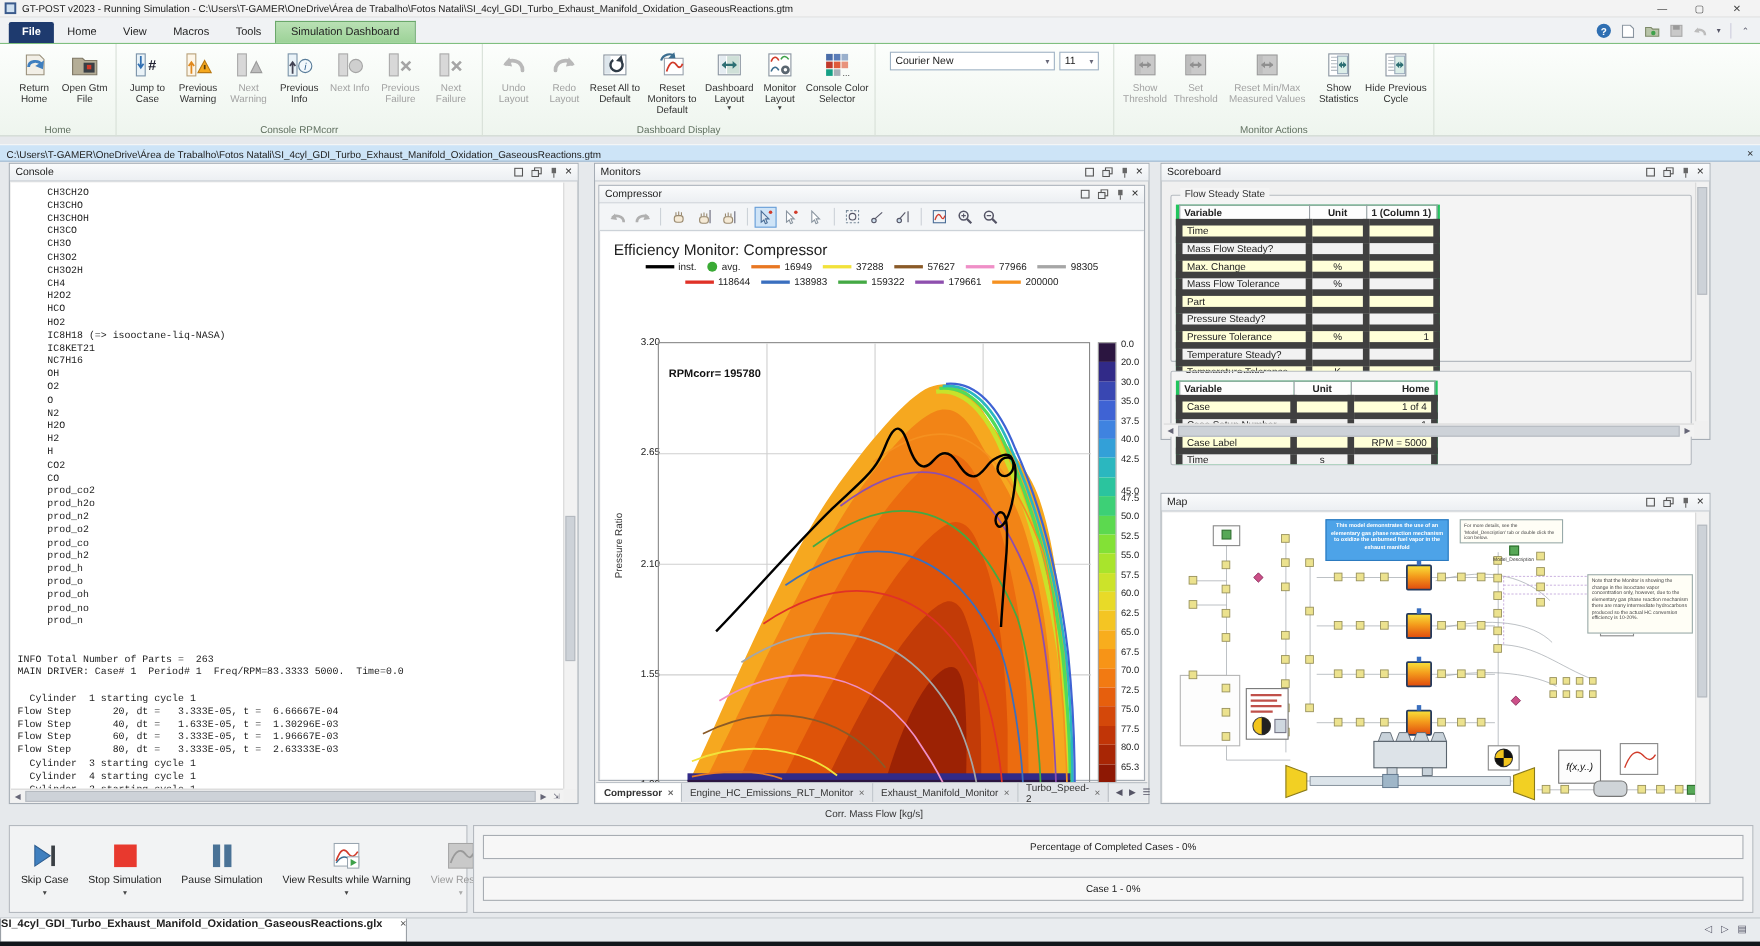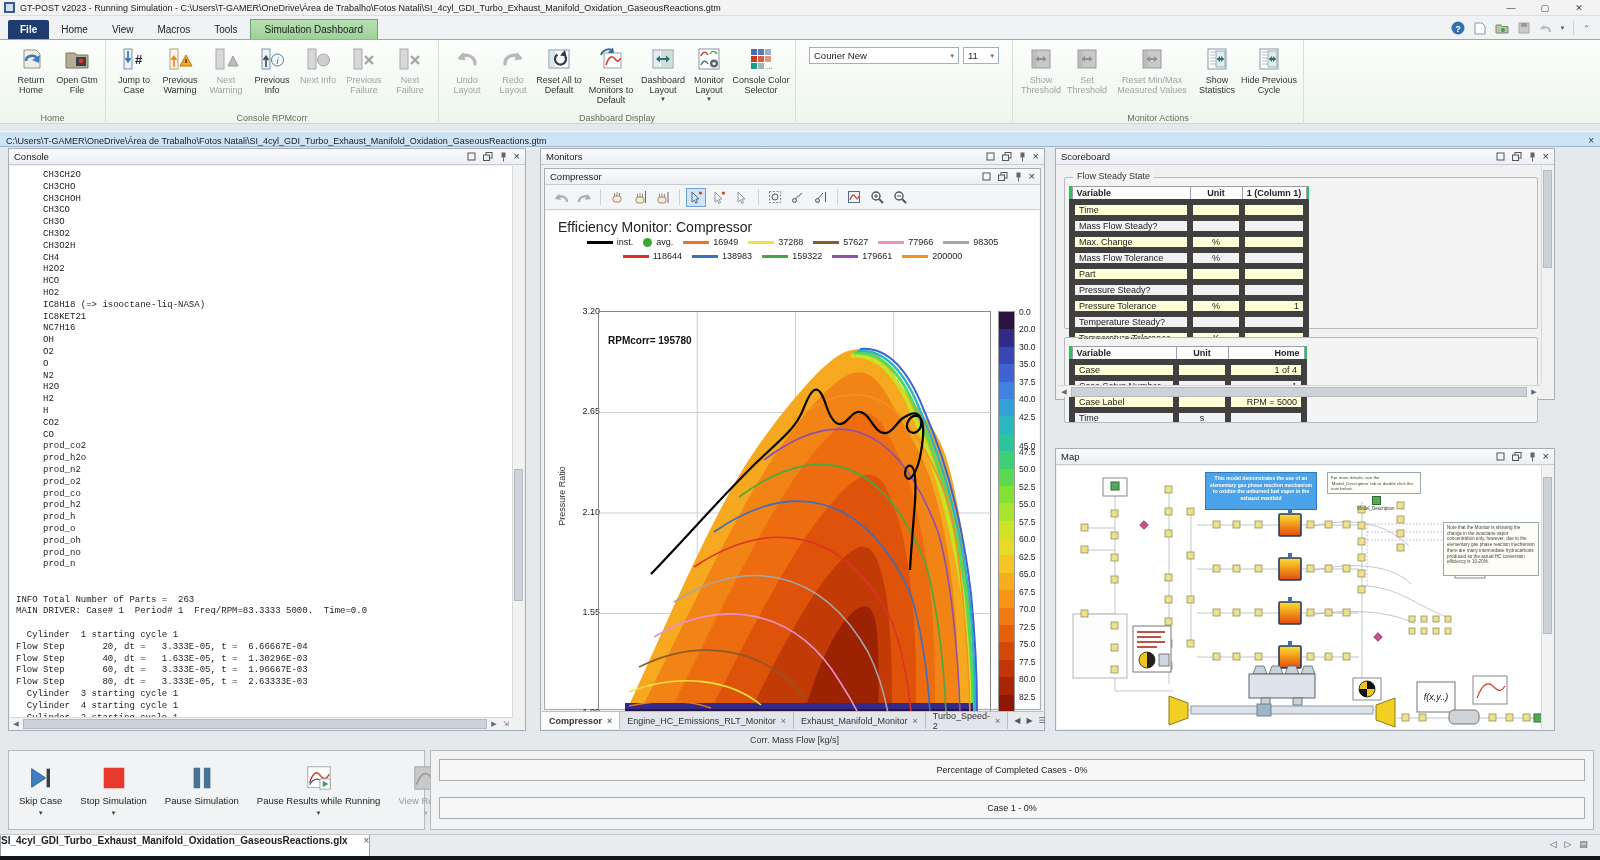--- a/index.html
+++ b/index.html
@@ -787,21 +787,21 @@
           <div class="cbl" style="top: 205.739px;">57.5</div>
           <div class="cbl" style="top: 223.217px;">60.0</div>
           <div class="cbl" style="top: 240.696px;">62.5</div>
           <div class="cbl" style="top: 258.174px;">65.0</div>
           <div class="cbl" style="top: 275.652px;">67.5</div>
           <div class="cbl" style="top: 293.13px;">70.0</div>
           <div class="cbl" style="top: 310.609px;">72.5</div>
           <div class="cbl" style="top: 328.087px;">75.0</div>
           <div class="cbl" style="top: 345.565px;">77.5</div>
           <div class="cbl" style="top: 363.043px;">80.0</div>
-          <div class="cbl" style="top: 380.522px;">82.5</div>
+          <div class="cbl" style="top: 380.522px;">65.3</div>
           <div class="cbl" style="top: 398px;">100.0</div>
         </div>
 
       <div class="xtick" style="left:32px">0.00</div>
       <div class="xtick" style="left:130px">0.05</div>
       <div class="xtick" style="left:228px">0.10</div>
       <div class="xtick" style="left:327px">0.15</div>
       <div class="xtick" style="left:425px">0.20</div>
       <div id="xlabel">Corr. Mass Flow [kg/s]</div>
     </div>
@@ -1160,21 +1160,21 @@
     <span class="caret" style="visibility:hidden">▼</span>
   </div>
   <div class="cbtn">
     <svg width="28" height="28" viewBox="0 0 30 30">
         <rect x="3" y="3" width="24" height="22" fill="#fff" stroke="#99a5b0"></rect>
         <path d="M5 20 C9 8 13 7 17 13 C20 17 23 16 26 11" stroke="#d13b2a" stroke-width="1.6" fill="none"></path>
         <path d="M5 22 C10 14 15 15 20 20" stroke="#3b6e8f" stroke-width="1.4" fill="none"></path>
         <rect x="16" y="16" width="11" height="11" fill="#fff" stroke="#99a5b0"></rect>
         <path d="M19 18 L25 21.5 L19 25 Z" fill="#3fa14a"></path>
       </svg>
-    <span class="lbl">Pause Results while Running</span>
+    <span class="lbl">View Results while Warning</span>
     <span class="caret">▼</span>
   </div>
   <div class="cbtn disabled">
     <svg width="28" height="28" viewBox="0 0 30 30">
         <rect x="3" y="3" width="24" height="24" fill="#c9c9c9" stroke="#a5a5a5"></rect>
         <path d="M5 22 C10 8 16 8 20 14 C23 18 25 17 27 13" stroke="#9a9a9a" stroke-width="1.8" fill="none"></path>
       </svg>
     <span class="lbl">View Results</span>
     <span class="caret" style="color:#aaa">▼</span>
   </div>

